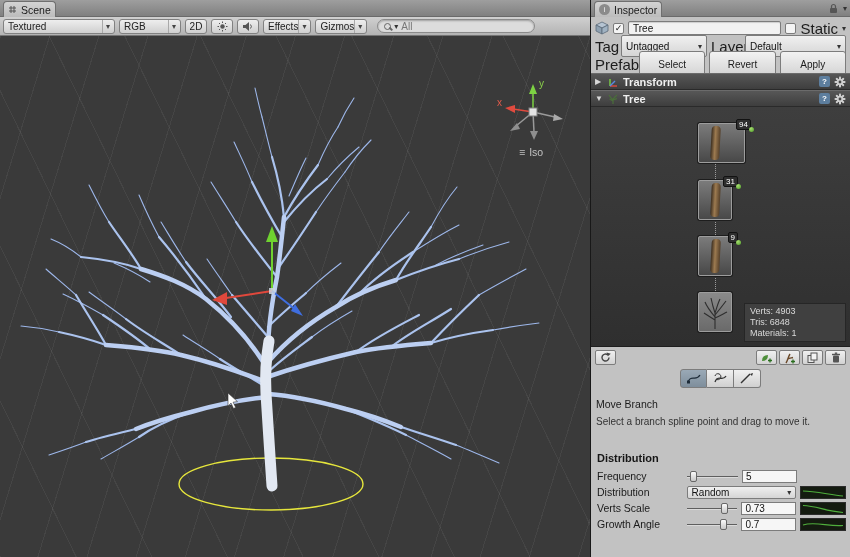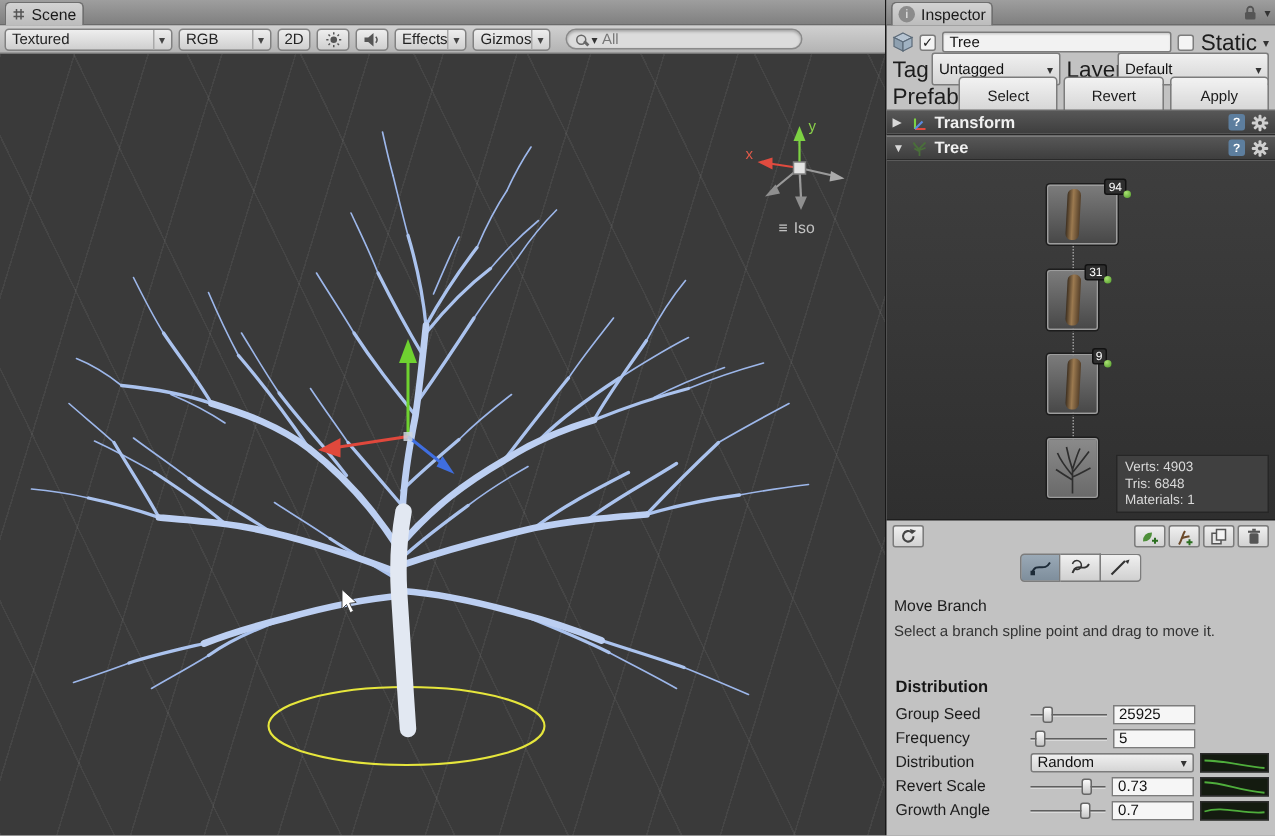--- a/index.html
+++ b/index.html
@@ -476,49 +476,41 @@
 
     <div class="helpbox">
       <div class="help-title">Move Branch</div>
       <div class="help-desc">Select a branch spline point and drag to move it.</div>
     </div>
 
     <div class="section-title">Distribution</div>
 
     <div class="fieldsbox">
       <div class="frow">
-        <span class="flabel">Group Seed</span>
-        <span class="slider" style="--p:16%;">
-            <span class="track"></span>
-            <span class="thumb"></span>
-          </span>
-        <span class="numf">25925</span>
-      </div>
-      <div class="frow">
         <span class="flabel">Frequency</span>
         <span class="slider" style="--p:5%;">
             <span class="track"></span>
             <span class="thumb"></span>
           </span>
         <span class="numf">5</span>
       </div>
       <div class="frow">
         <span class="flabel">Distribution</span>
         <span class="ddf">
           <span>Random</span>
           <span class="tri">▾</span>
         </span>
         <span class="curve">
           <svg width="44" height="11">
               <path d="M2,4 C14,4 30,8 42,9" stroke="#4fae3c" stroke-width="1.2" fill="none"></path>
             </svg>
         </span>
       </div>
       <div class="frow">
-        <span class="flabel">Revert Scale</span>
+        <span class="flabel">Verts Scale</span>
         <span class="slider" style="--p:68%;">
             <span class="track"></span>
             <span class="thumb"></span>
           </span>
         <span class="numf">0.73</span>
         <span class="curve">
           <svg width="44" height="11">
               <path d="M2,2.5 C16,3 24,8 42,9.5" stroke="#4fae3c" stroke-width="1.2" fill="none"></path>
             </svg>
         </span>

